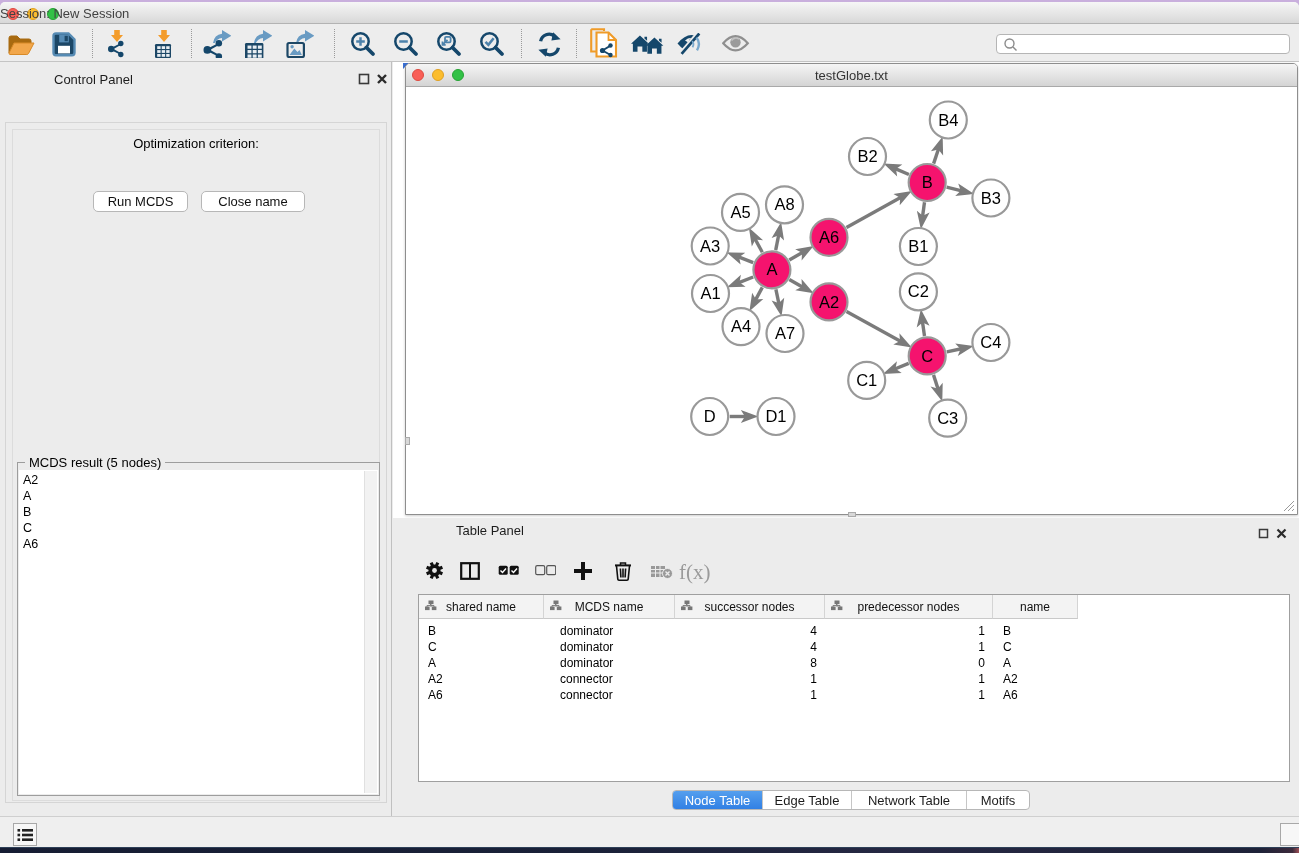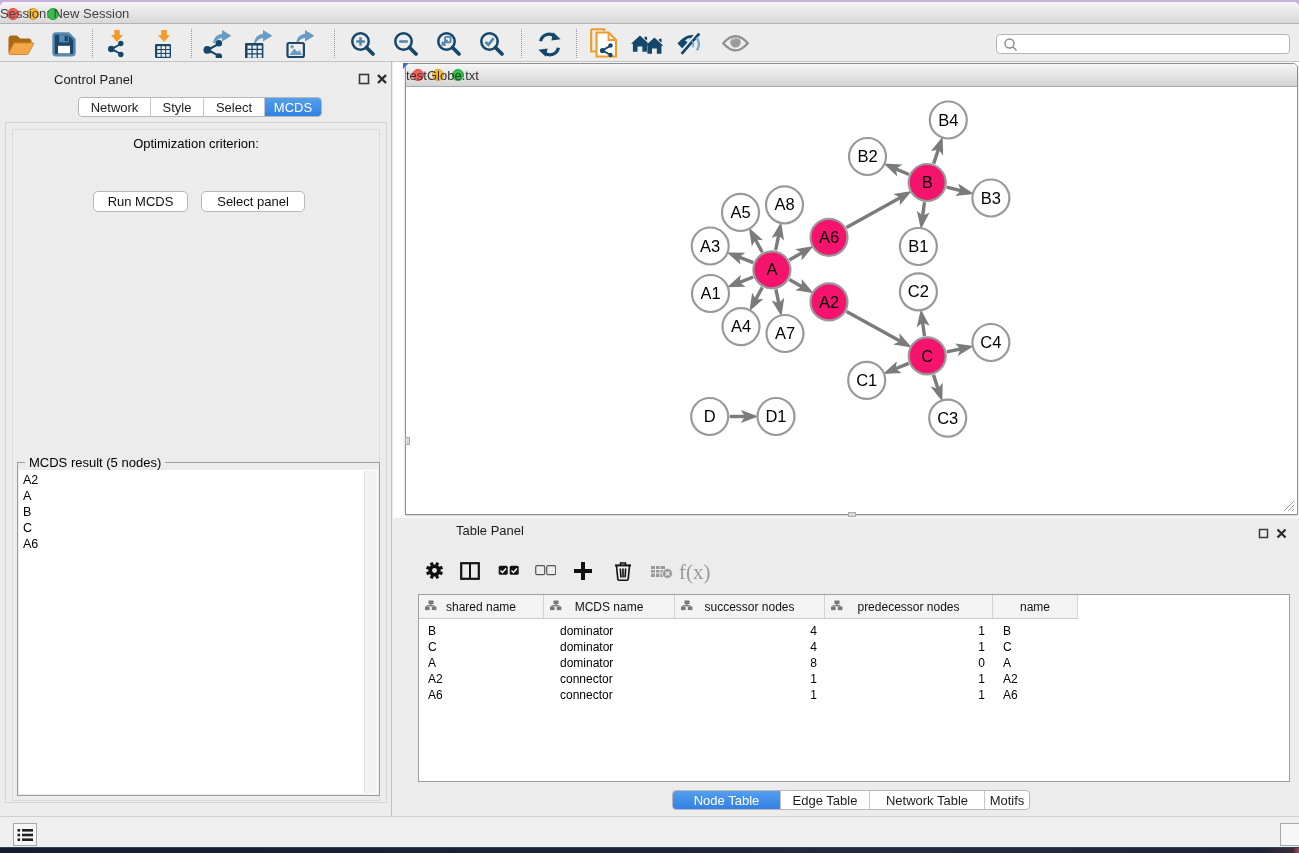--- a/index.html
+++ b/index.html
@@ -35,21 +35,21 @@
 #mcds-box { position:absolute; left:17px; top:393px; width:363px; height:343px; }
 #mcds-box .legendline { position:absolute; left:0; top:7px; width:100%; height:334px; border:1px solid #9d9d9d; }
 #mcds-box .legend { position:absolute; left:8px; top:0; background:#ececec; padding:0 4px; font-size:13px; color:#000; }
 #mcds-list { position:absolute; left:2px; top:15px; width:359px; height:324px; background:#fff; }
 #mcds-list .sbar { position:absolute; right:1px; top:1px; width:13px; height:322px; background:#f2f2f2; border-left:1px solid #e0e0e0; }
 #mcds-list .it { padding-left:4px; font-size:12.5px; height:16px; line-height:16px; color:#000; }
 
 #desktop { position:absolute; left:393px; top:60px; width:906px; height:456px; background:#fff; }
 #netwin { position:absolute; left:405px; top:61px; width:893px; height:452px; background:#fff; border:1px solid #8e8e8e; border-radius:5px 5px 0 0; box-shadow:0 1px 3px rgba(0,0,0,.2); }
 #netwin .ntitle { position:absolute; left:0; top:0; width:100%; height:23px; background:linear-gradient(#f5f5f5,#d4d4d4); border-bottom:1px solid #a9a9a9; border-radius:4px 4px 0 0; }
-#netwin .ntitle .title { position:absolute; top:4px; width:100%; text-align:left; font-size:13px; color:#333; }
+#netwin .ntitle .title { position:absolute; top:4px; width:100%; text-align:center; font-size:13px; color:#333; }
 #netwin .t1 { left:6px;  top:5px; background:#f95f57; border:1px solid #dd4a41; }
 #netwin .t2 { left:26px; top:5px; background:#fbbd2e; border:1px solid #dfa023; }
 #netwin .t3 { left:46px; top:5px; background:#32c146; border:1px solid #27a335; }
 #graphwrap { position:absolute; left:0; top:23px; width:891px; height:425px; overflow:hidden; }
 
 #tpanel { position:absolute; left:396px; top:516px; width:903px; height:298px; background:#ececec; }
 #ttable { position:absolute; left:22px; top:76px; width:872px; height:188px; background:#fff; border:1px solid #9f9f9f; }
 
 .th { position:absolute; top:0; height:24px; background:#f3f3f3; border-right:1px solid #d4d4d4; border-bottom:1px solid #c9c9c9; font-size:12px; color:#111; display:flex; align-items:center; justify-content:center; }
 .trow { position:absolute; font-size:12px; color:#000; height:16px; line-height:16px; }
@@ -227,32 +227,26 @@
       </div>
     </div>
   <div id="cpanel">
       <div class="paneltitle" style="position:absolute;left:14px;top:10px">Control Panel</div>
       <svg style="position:absolute;left:358px;top:11px" width="12" height="12">
         <rect x="1.5" y="1.5" width="9" height="9" fill="none" stroke="#3a3a3a" stroke-width="1.6"></rect>
       </svg>
       <svg style="position:absolute;left:376px;top:11px" width="12" height="12">
         <path d="M2 2 L10 10 M10 2 L2 10" stroke="#2b2b2b" stroke-width="2.4"></path>
       </svg>
-      <div class="segtabs" style="left:78px;top:35px;width:244px">
-<div class="seg" style="width:72px">Network</div>
-        <div class="seg" style="width:53px">Style</div>
-        <div class="seg" style="width:61px">Select</div>
-        <div class="seg sel" style="flex:1">MCDS</div>
-      </div>
       <div id="cp-inner">
         <div id="cp-card"></div>
       </div>
       <div style="position:absolute;left:0;top:74px;width:392px;text-align:center;font-size:13px;color:#000">Optimization criterion:</div>
       <div class="btn" style="left:93px;top:129px;width:95px;height:21px">Run MCDS</div>
-      <div class="btn" style="left:201px;top:129px;width:104px;height:21px">Select panel</div>
+      <div class="btn" style="left:201px;top:129px;width:104px;height:21px">Close name</div>
       <div id="mcds-box">
 <div class="legendline"></div>
 <div class="legend">MCDS result (5 nodes)</div>
 <div id="mcds-list">
           <div class="sbar"></div>
 <div class="it" style="margin-top:2px">A2</div>
           <div class="it">A</div>
           <div class="it">B</div>
           <div class="it">C</div>
           <div class="it">A6</div>
@@ -491,21 +485,21 @@
         <div class="trow" style="left:256px;top:76px;width:142px;text-align:right">1</div>
         <div class="trow" style="left:406px;top:76px;width:160px;text-align:right">1</div>
         <div class="trow" style="left:584px;top:76px">A2</div>
         <div class="trow" style="left:9px;top:92px">A6</div>
         <div class="trow" style="left:141px;top:92px">connector</div>
         <div class="trow" style="left:256px;top:92px;width:142px;text-align:right">1</div>
         <div class="trow" style="left:406px;top:92px;width:160px;text-align:right">1</div>
         <div class="trow" style="left:584px;top:92px">A6</div>
       </div>
       <div class="segtabs" style="left:276px;top:272px;width:358px">
-<div class="seg sel" style="width:108px">Node Table</div>
+<div class="seg sel" style="width:90px">Node Table</div>
         <div class="seg" style="width:89px">Edge Table</div>
         <div class="seg" style="width:115px">Network Table</div>
         <div class="seg" style="flex:1">Motifs</div>
       </div>
     </div>
   <div id="statusbar">
       <div id="listbtn">
         <svg width="16" height="14">
           <g fill="#222">
             <rect x="0.5" y="1" width="2.6" height="2.6"></rect>

